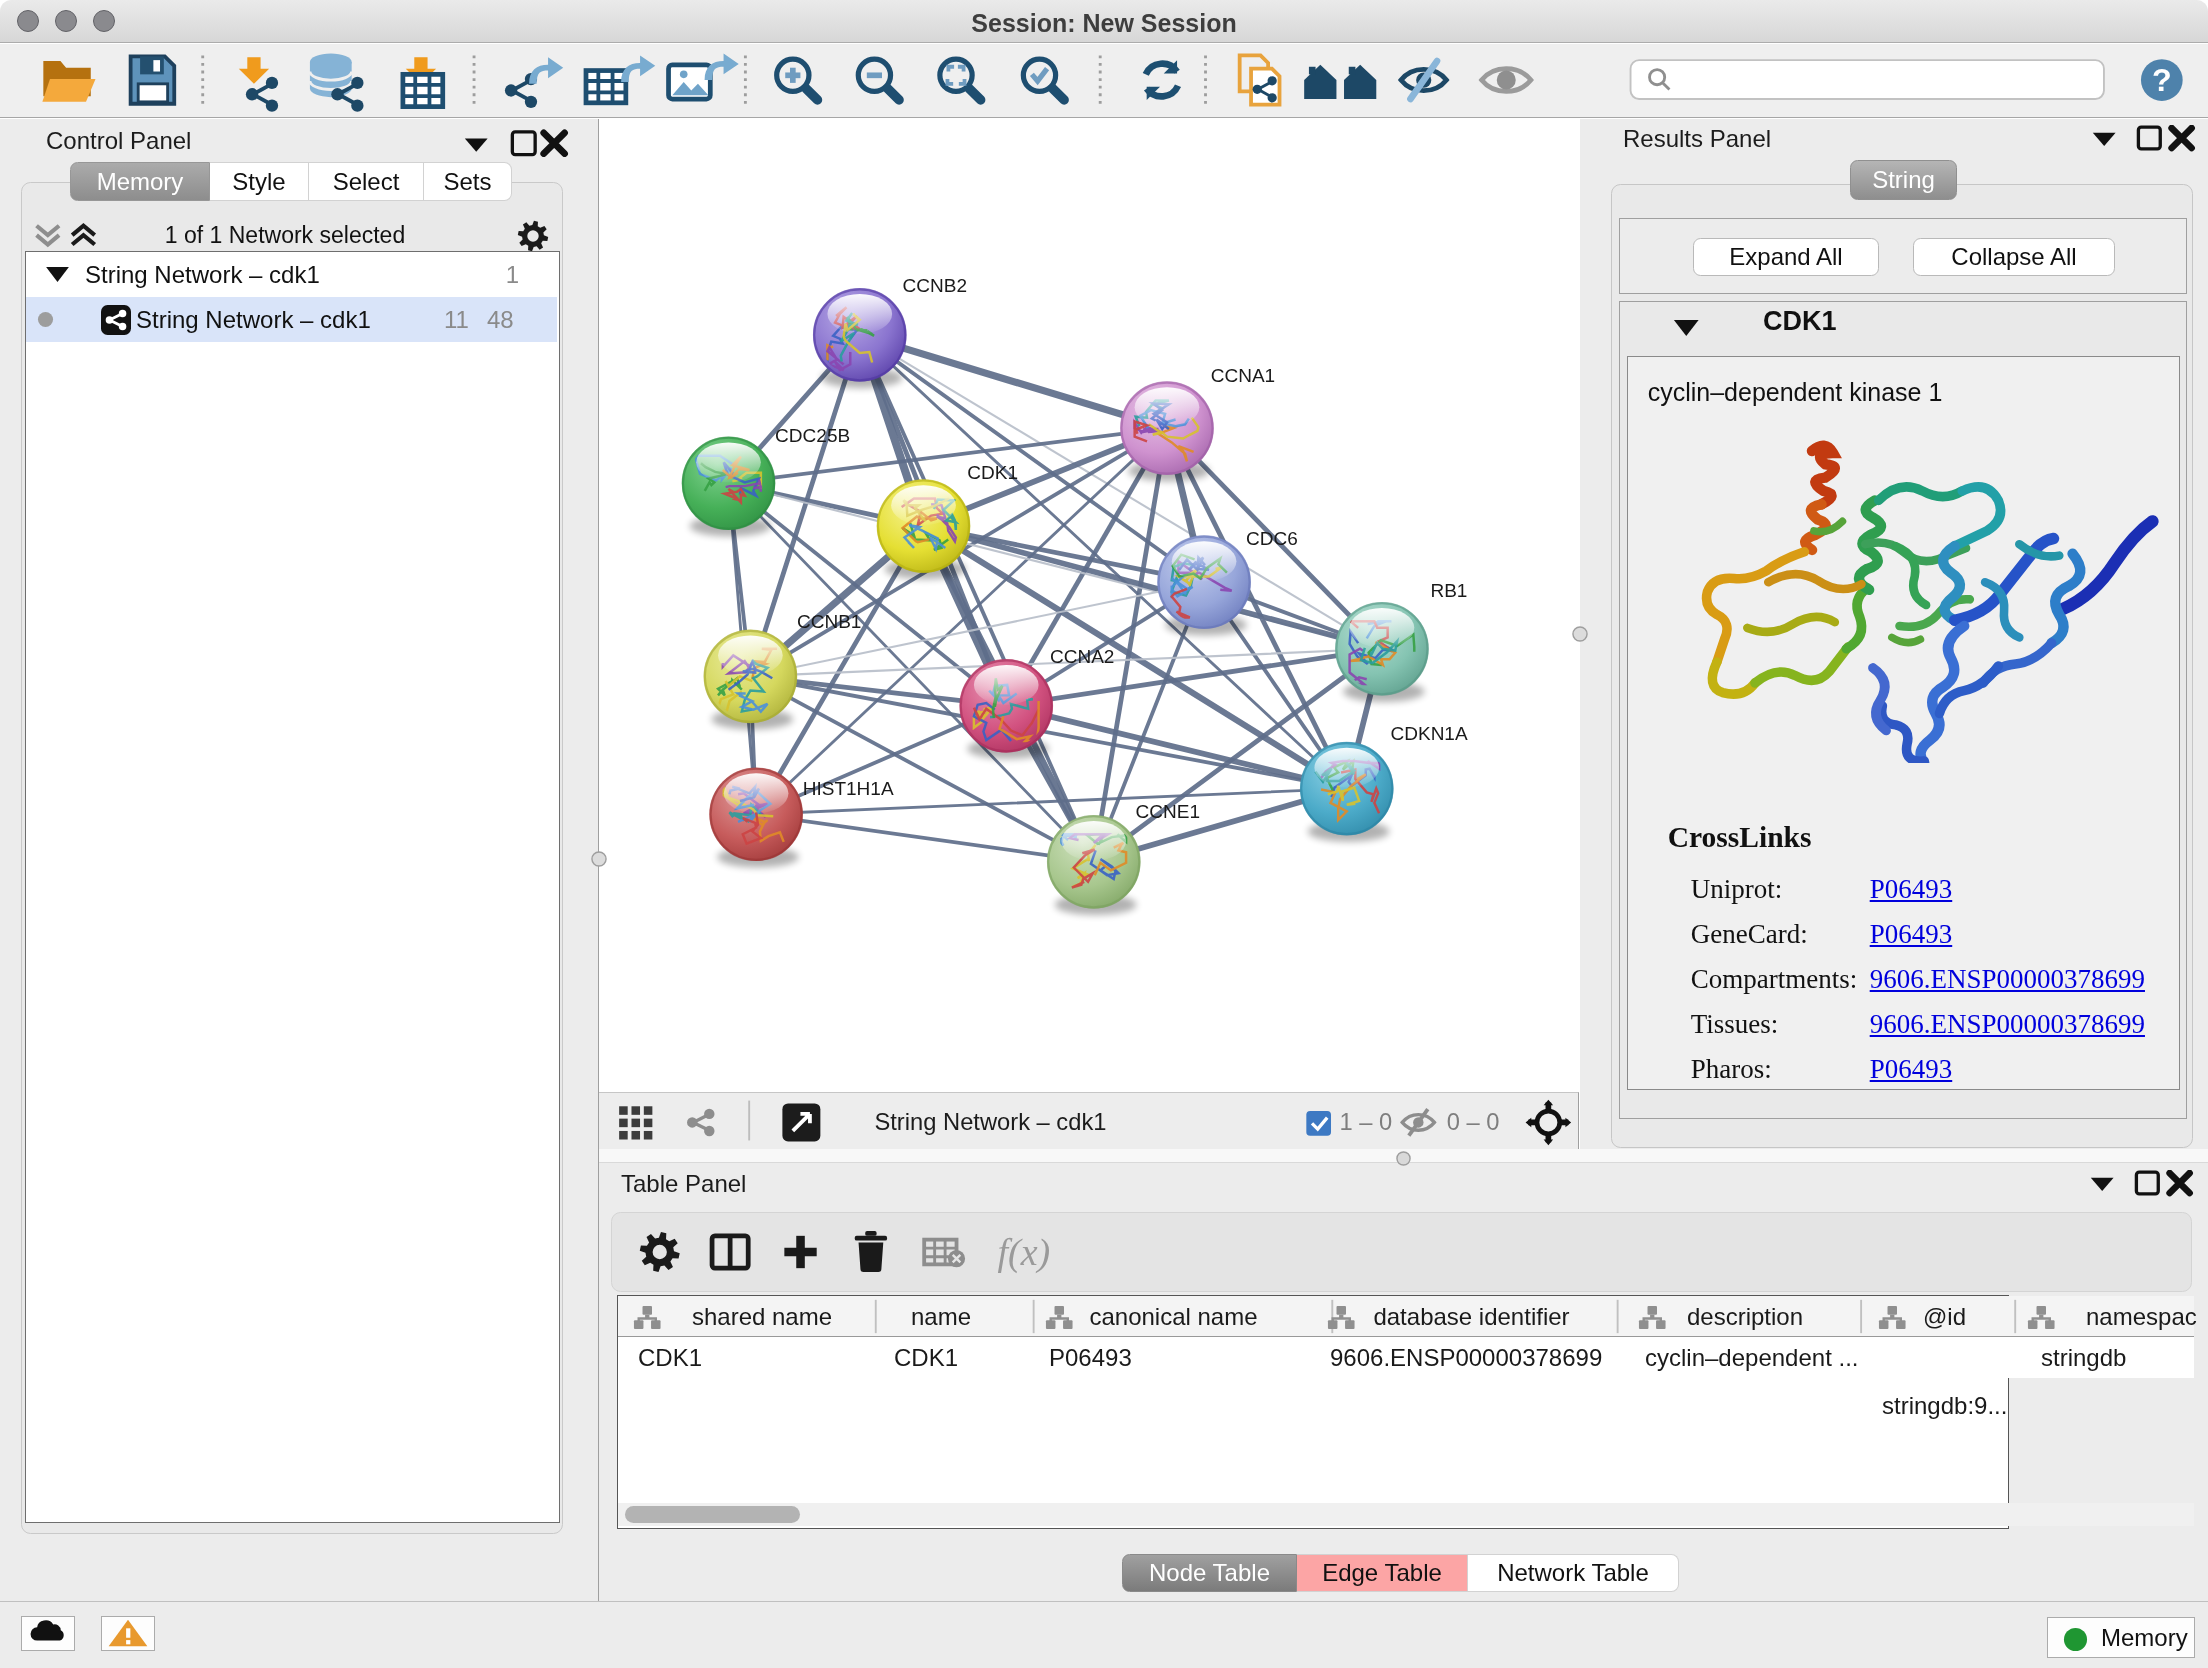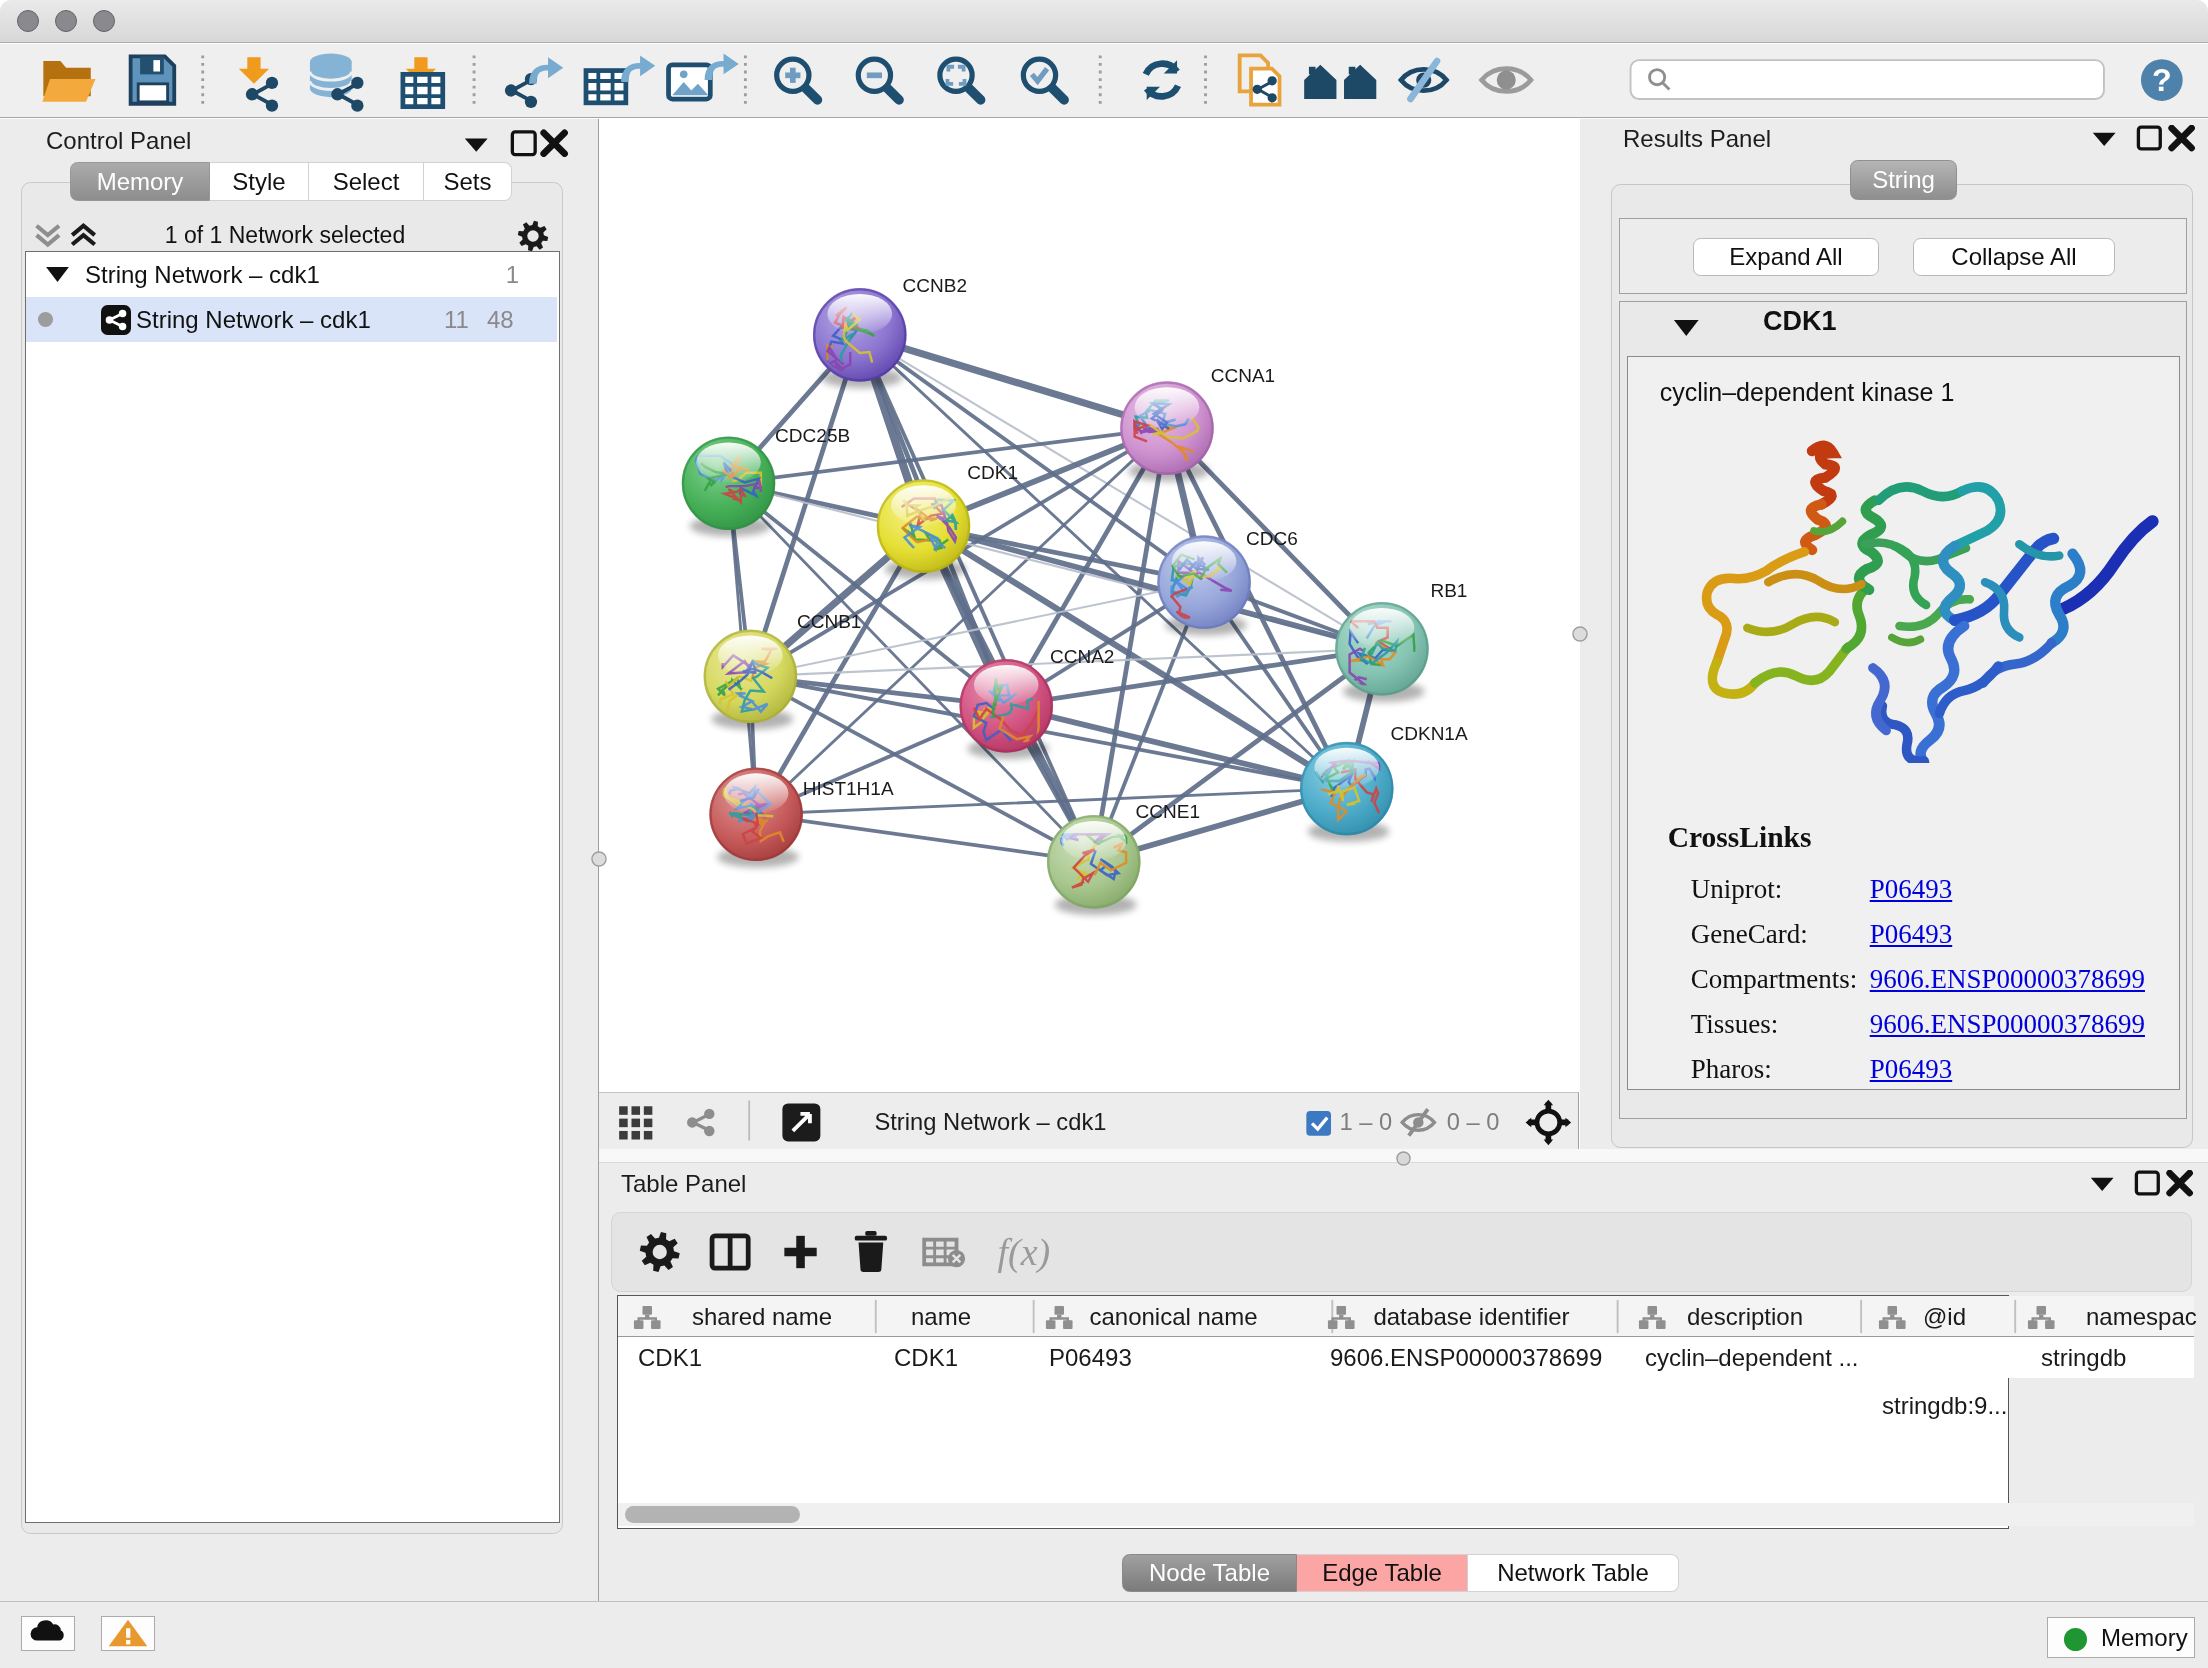--- a/index.html
+++ b/index.html
@@ -44,20 +44,21 @@
     border:1px solid #ababab; }
   .htext { font-size:24px; color:#1a1a1a; }
   .dtext { font-size:24px; color:#1a1a1a; }
 </style>
 </head>
 <body>
   <div id="titlebar" class="abs">
     <div class="tl" style="left:17px;"></div>
     <div class="tl" style="left:55px;"></div>
     <div class="tl" style="left:93px;"></div>
+    <div class="title">Session: New Session</div>
   </div>
 
   <div id="toolbar" class="abs">
   <svg width="2208" height="74" viewBox="0 0 2322 78">
     <defs>
       <g id="shareg">
         <line x1="-10" y1="1" x2="10" y2="-10" stroke="#1d4866" stroke-width="4"></line>
         <line x1="-10" y1="1" x2="10" y2="12" stroke="#1d4866" stroke-width="4"></line>
         <circle cx="-11" cy="1" r="6.5" fill="#1d4866"></circle>
         <circle cx="10" cy="-11" r="6.5" fill="#1d4866"></circle>
@@ -615,21 +616,21 @@
       <div class="abs" style="left:73px; top:19px; width:186px; height:38px; background:#fff; border:1px solid #b9b9b9; border-radius:7.6px; font-size:24px; text-align:center; line-height:36px; color:#111;">Expand All</div>
       <div class="abs" style="left:293px; top:19px; width:202px; height:38px; background:#fff; border:1px solid #b9b9b9; border-radius:7.6px; font-size:24px; text-align:center; line-height:36px; color:#111;">Collapse All</div>
     </div>
 
     <div class="abs" style="left:39px; top:182px; width:568px; height:818px; background:#e9e9e9; border:1px solid #9f9f9f;">
       <svg class="abs" style="left:52px; top:15px;" width="28.5" height="21" viewBox="0 0 30 22">
         <path d="M2,3 h26 l-13,17 z" fill="#111"></path>
       </svg>
       <div class="abs" style="left:143px; top:3.8px; width:190px; font-size:27px; font-weight:bold; color:#111;">CDK1</div>
       <div class="abs" style="left:6.7px; top:54px; width:553px; height:734px; background:#f0f0f0; border:1px solid #8a8a8a;">
-        <div class="abs" style="left:20px; top:21px; font-size:25px; color:#111;margin-left:12px;">cyclin–dependent kinase 1</div>
+        <div class="abs" style="left:20px; top:21px; font-size:25px; color:#111;">cyclin–dependent kinase 1</div>
 
         <svg class="abs" style="left:29.5px; top:73px;" width="504" height="333" viewBox="0 0 530 350">
           <g fill="none" stroke-linecap="round">
             <path d="M163,22 q14,-12 22,2 q-22,0 -8,12 q20,2 0,14 q-20,2 -2,14 q18,4 -2,14" stroke="#c23a10" stroke-width="11"></path>
             <path d="M173,78 q-20,4 -4,16 q18,6 -2,16 q-20,6 -4,16" stroke="#d05a14" stroke-width="11"></path>
             <path d="M155,128 q-24,8 -40,20 q-18,10 -34,8 q-22,-2 -28,14 q-4,16 10,24 q16,8 8,26 l-8,24" stroke="#d99c14" stroke-width="10"></path>
             <path d="M63,244 q-12,26 6,32 q22,6 34,-10" stroke="#c3b212" stroke-width="10"></path>
             <path d="M103,266 q22,-18 42,-8 q22,12 36,-4 l20,-26" stroke="#86b41e" stroke-width="10"></path>
             <path d="M199,230 q22,-12 14,-34 q-8,-18 8,-30" stroke="#50a832" stroke-width="10"></path>
             <path d="M223,168 q-20,-12 -2,-22 q20,-6 4,-18 q-18,-8 0,-18 q20,-8 2,-18 q-16,-8 2,-18" stroke="#2f9e4f" stroke-width="11"></path>

